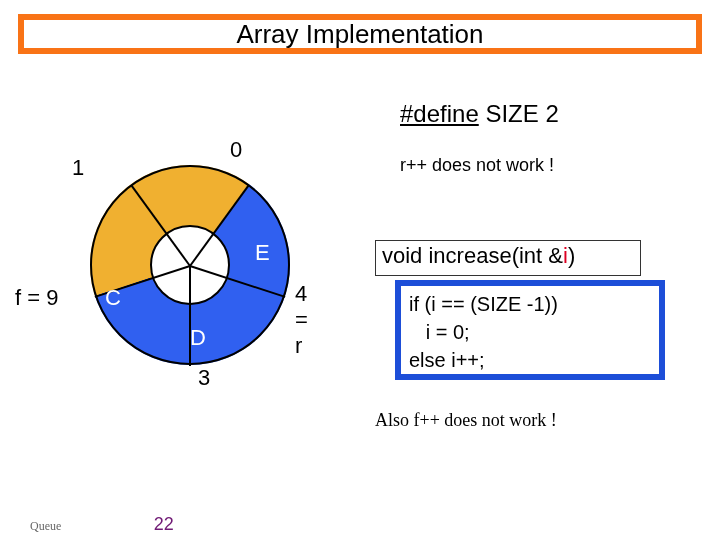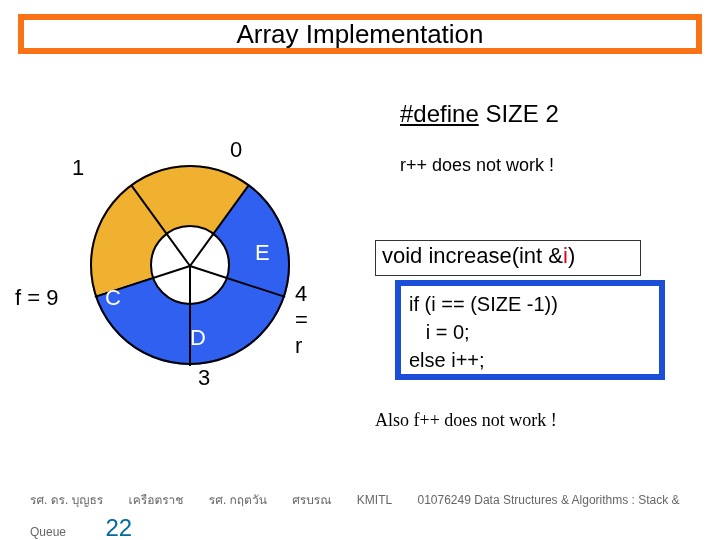--- a/index.html
+++ b/index.html
@@ -195,25 +195,17 @@
   <span class="slot-letter" style="left:165px; top:75px; color:#fff;">E</span>
 
   <span class="ring-label" style="left:140px; top:-28px;">0</span>
   <span class="ring-label" style="left:-18px; top:-10px;">1</span>
   <span class="ring-label" style="left:-75px; top:120px;">f = 9</span>
   <span class="ring-label" style="left:108px; top:200px;">3</span>
   <span class="ring-label" style="left:205px; top:80px;margin-top:36px;">4 = r</span>
 </div>
 
 <div class="footer">
-  <div class="line1">
-    <span>รศ. ดร. บุญธร</span>
-    <span>เครือตราช</span>
-    <span>รศ. กฤตวัน</span>
-    <span>ศรบรณ</span>
-    <span>KMITL</span>
-    <span>01076249 Data Structures &amp; Algorithms : Stack &amp;</span>
+  <div class="line2">
+    <span style="margin-right:89px;font-family:Liberation Serif, serif;">Queue</span>
+    <span style="font-size:18px; color:#701a75;">22</span>
   </div>
-  <div class="line2">
-    <span style="margin-right:36px;">Queue</span>
-    <span style="font-size:24px; color:#0369a1;">22</span>
-  </div>
 </div>
 
 </body></html>

